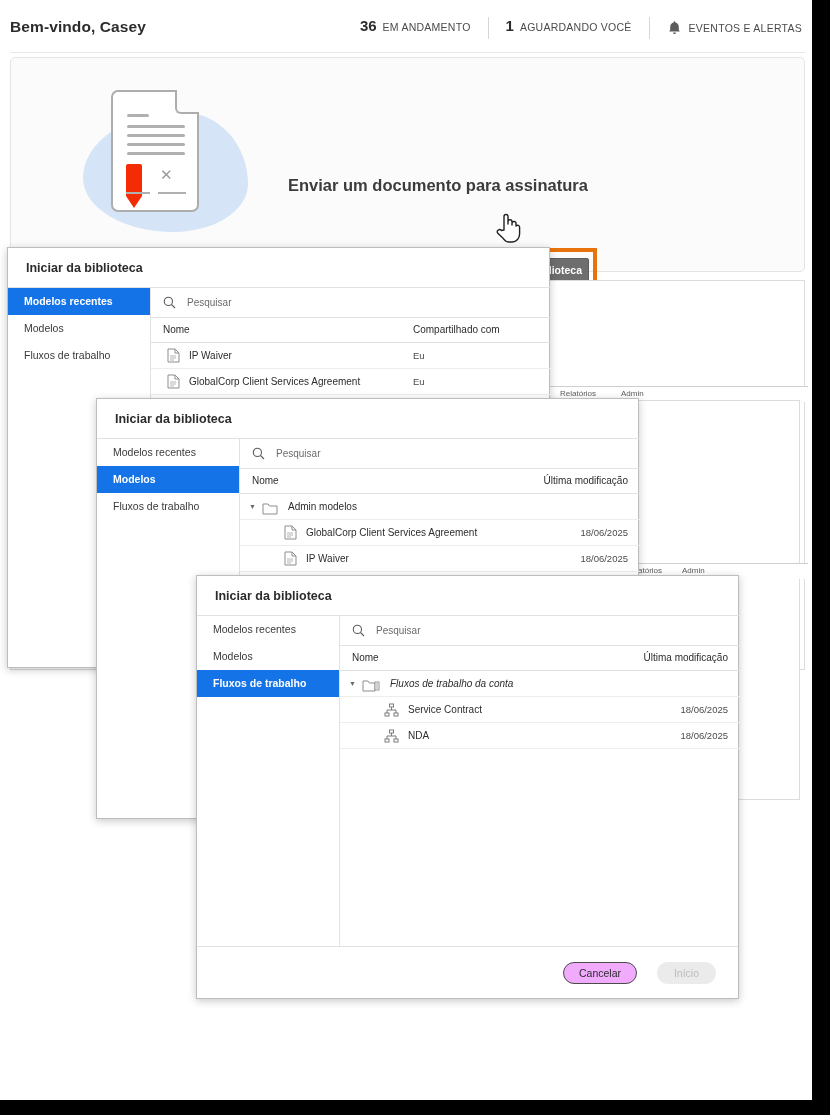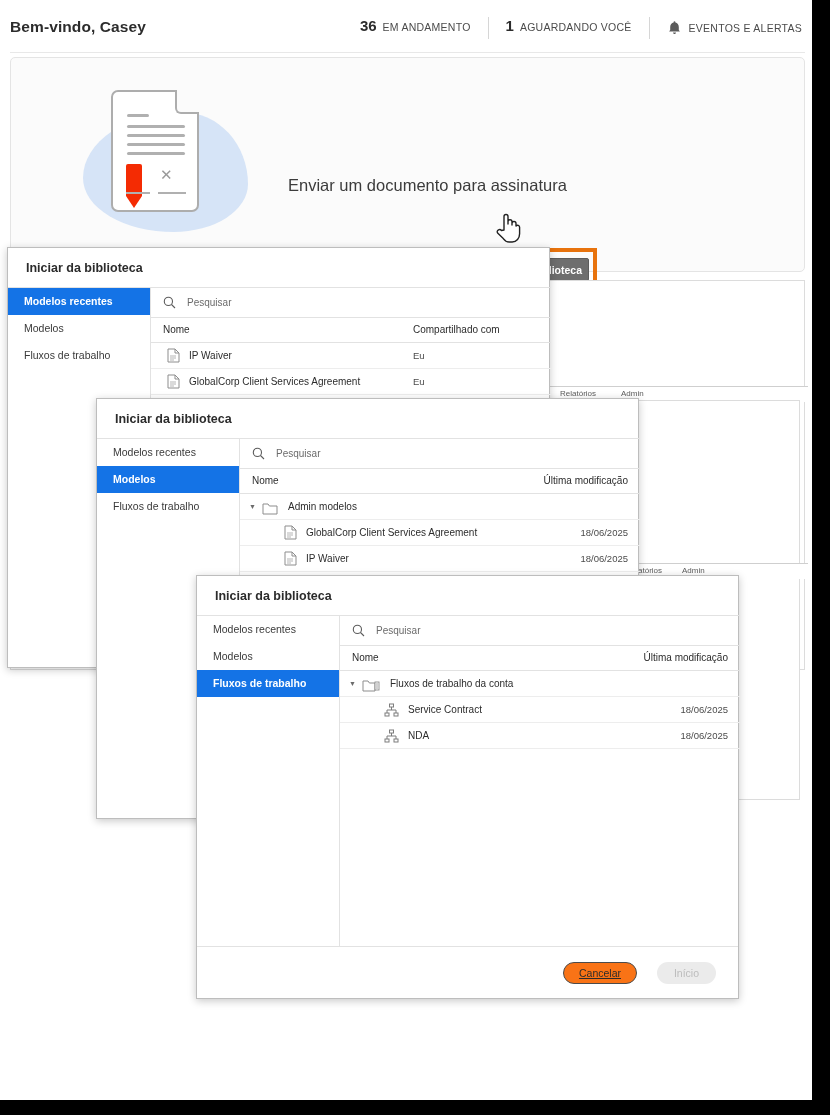--- a/index.html
+++ b/index.html
@@ -42,21 +42,21 @@
          border-left:2px solid #adadad; border-bottom:2px solid #adadad; border-radius:0 0 0 6px;
          transform: none; }
   .dl { position:absolute; height:3px; background:#b0b0b0; border-radius:2px; }
   .pen { position:absolute; left:13px; top:72px; width:16px; height:32px; background:#f42b03;
          border-radius:2px 2px 0 0; }
   .pen:after { content:""; position:absolute; left:0; top:32px; border-left:8px solid transparent;
          border-right:8px solid transparent; border-top:12px solid #f42b03; }
   .xmark { position:absolute; left:47px; top:76px; width:14px; height:14px; color:#9a9a9a; font-size:15px; line-height:14px; }
   .sig-line { position:absolute; height:2px; background:#b0b0b0; }
 
-  .hero-title { position:absolute; left:277px; top:118px; font-size:16.5px; color:#3c3c3c; font-weight:normal; }
+  .hero-title { position:absolute; left:277px; top:118px; font-size:16.5px; color:#3c3c3c; font-weight:bold; }
   .hero-sub { position:absolute; left:277px; top:147px; width:492px; font-size:11.5px; line-height:17px; color:#4d4d4d; }
   .btn-primary { position:absolute; left:277px; top:198px; height:24px; padding:0 15px; border:none;
          border-radius:13px; background:#1473e6; color:#fff; font-size:11px; font-weight:bold;
          font-family:"Liberation Sans", sans-serif; cursor:pointer; line-height:24px; }
   .btn-sec-wrap { position:absolute; left:456px; top:190px; width:130px; height:39px; border:4px solid #e8730d; }
   .btn-secondary { position:absolute; left:6px; top:6px; width:112px; height:23px; border:1px solid #5c5c5c;
          border-radius:2px; background:#6e6e6e; color:#fff; font-size:10.5px; font-weight:bold;
          font-family:"Liberation Sans", sans-serif; cursor:pointer; }
 
   
@@ -83,21 +83,21 @@
   .col-row { position:absolute; left:0; height:25px; width:100%; border-bottom:1px solid #e2e2e2; }
   .col-name { position:absolute; left:12px; top:6px; font-size:10px; color:#2c2c2c; }
   .col-right { position:absolute; top:6px; font-size:10px; color:#2c2c2c; }
   .row { position:absolute; left:0; width:100%; height:26px; border-bottom:1px solid #ededed; cursor:pointer; }
   .row-name { position:absolute; top:7px; font-size:10px; color:#2c2c2c; white-space:nowrap; }
   .row-right { position:absolute; top:7px; font-size:9.5px; color:#4b4b4b; }
   .row-icon { position:absolute; top:5px; }
   .twisty { position:absolute; top:9px; font-size:7px; color:#6b6b6b; line-height:7px; }
   .dlg-footer { position:absolute; left:0; width:100%; border-top:1px solid #e2e2e2; }
   .btn-cancel { position:absolute; height:22px; padding:0 15px; border:1px solid #4b4b4b; border-radius:12px;
-         background:#f97316; color:#2c2c2c; font-size:10.5px; font-family:"Liberation Sans", sans-serif; cursor:pointer;text-decoration:underline; }
+         background:#f0abfc; color:#2c2c2c; font-size:10.5px; font-family:"Liberation Sans", sans-serif; cursor:pointer; }
   .btn-start { position:absolute; height:22px; padding:0 17px; border:none; border-radius:12px;
          background:#ebebeb; color:#bcbcbc; font-size:10.5px; font-family:"Liberation Sans", sans-serif; cursor:default; }
 
   
   .cursor { position:absolute; left:495px; top:210px; width:26px; height:34px; }
 </style>
 </head>
 <body>
 
 <div id="root">
@@ -295,21 +295,21 @@
               <circle cx="5.4" cy="5.4" r="4.1" fill="none" stroke="#5c5c5c" stroke-width="1.1"></circle>
               <line x1="8.5" y1="8.5" x2="12" y2="12" stroke="#5c5c5c" stroke-width="1.1"></line>
             </svg>
           </span>
           <span class="search-ph">Pesquisar</span>
         </div>
         <div class="col-row" style="top:30px;">
           <span class="col-name">Nome</span>
           <span class="col-right" style="right:12px;">Última modificação</span>
         </div>
-        <div class="row" style="top:55px;">
+        <div class="row" style="top:55px;font-style:italic;">
           <span class="twisty" style="left:9px;">▼</span>
           <span class="row-icon" style="left:22px; top:7px;">
             <svg width="18" height="13" viewBox="0 0 18 13">
                 <path d="M1 2h5l1.4 2H13v8H1z" fill="#fff" stroke="#8d8d8d" stroke-width="1"></path>
                 <rect x="13" y="3" width="4" height="8" fill="#fff" stroke="#8d8d8d" stroke-width=".9"></rect>
                 <path d="M14 5h2M14 7h2M14 9h2" stroke="#8d8d8d" stroke-width=".8"></path>
               </svg>
           </span>
           <span class="row-name" style="left:50px;">Fluxos de trabalho da conta</span>
         </div>

